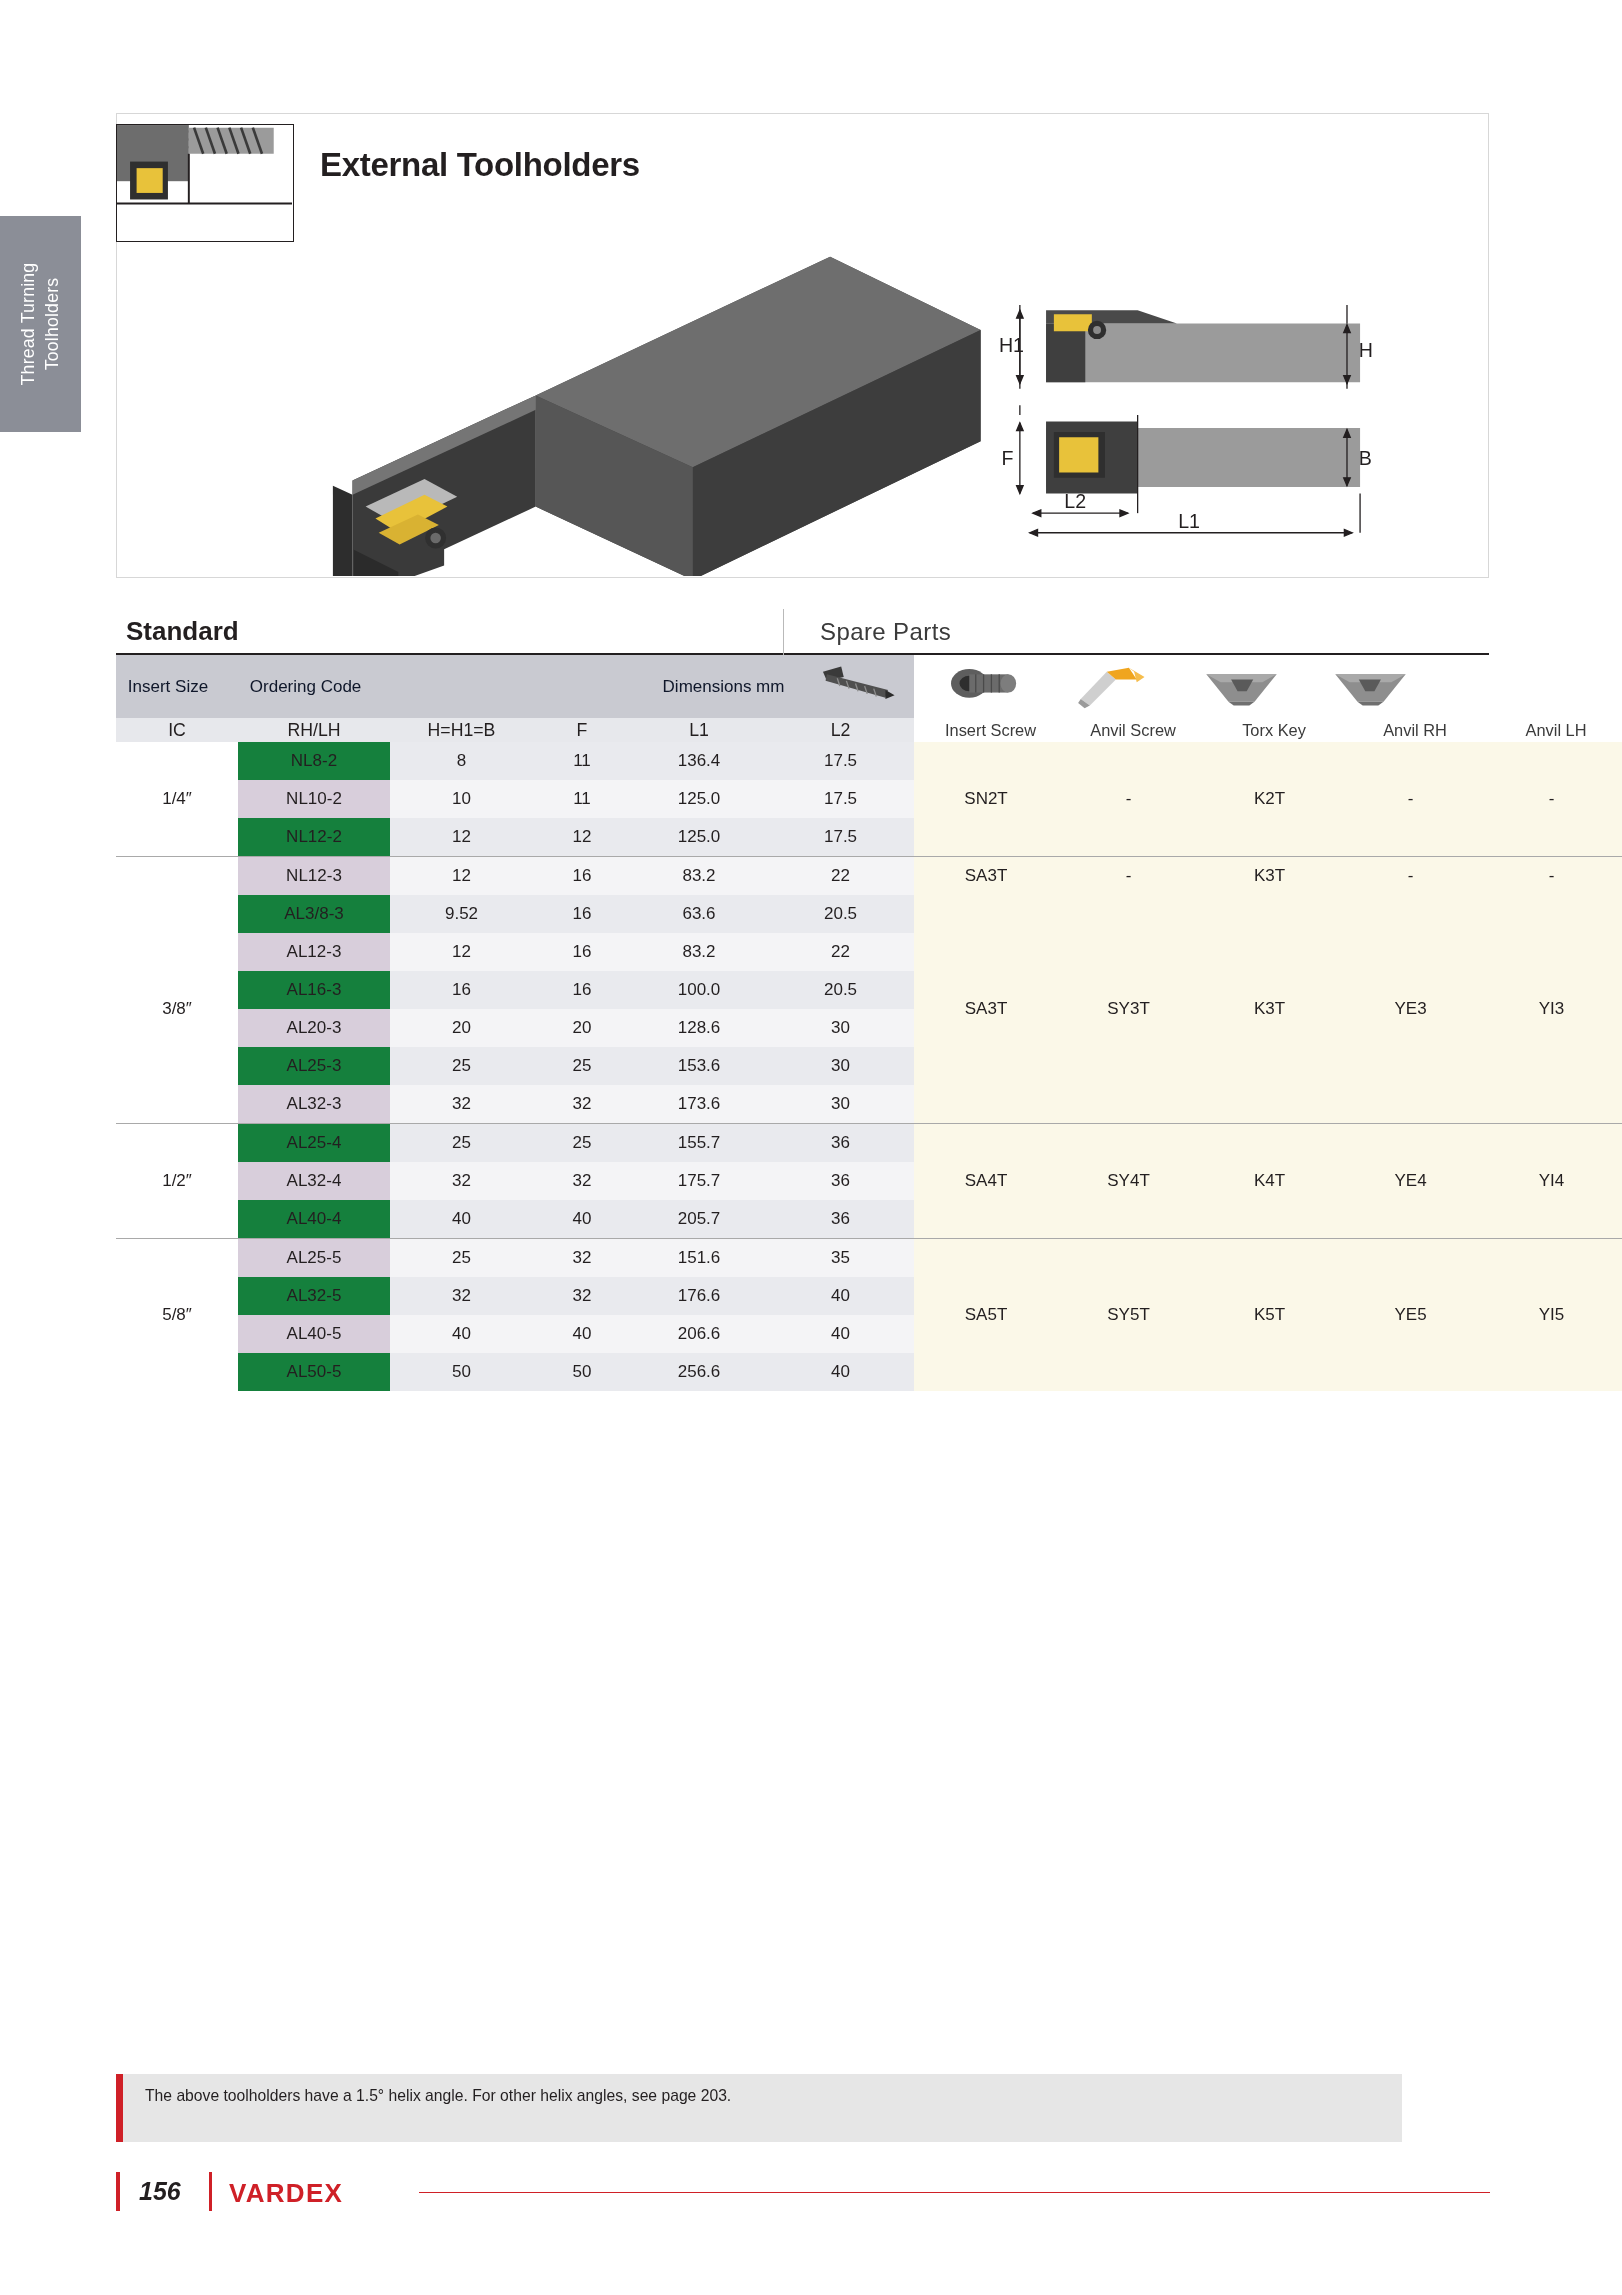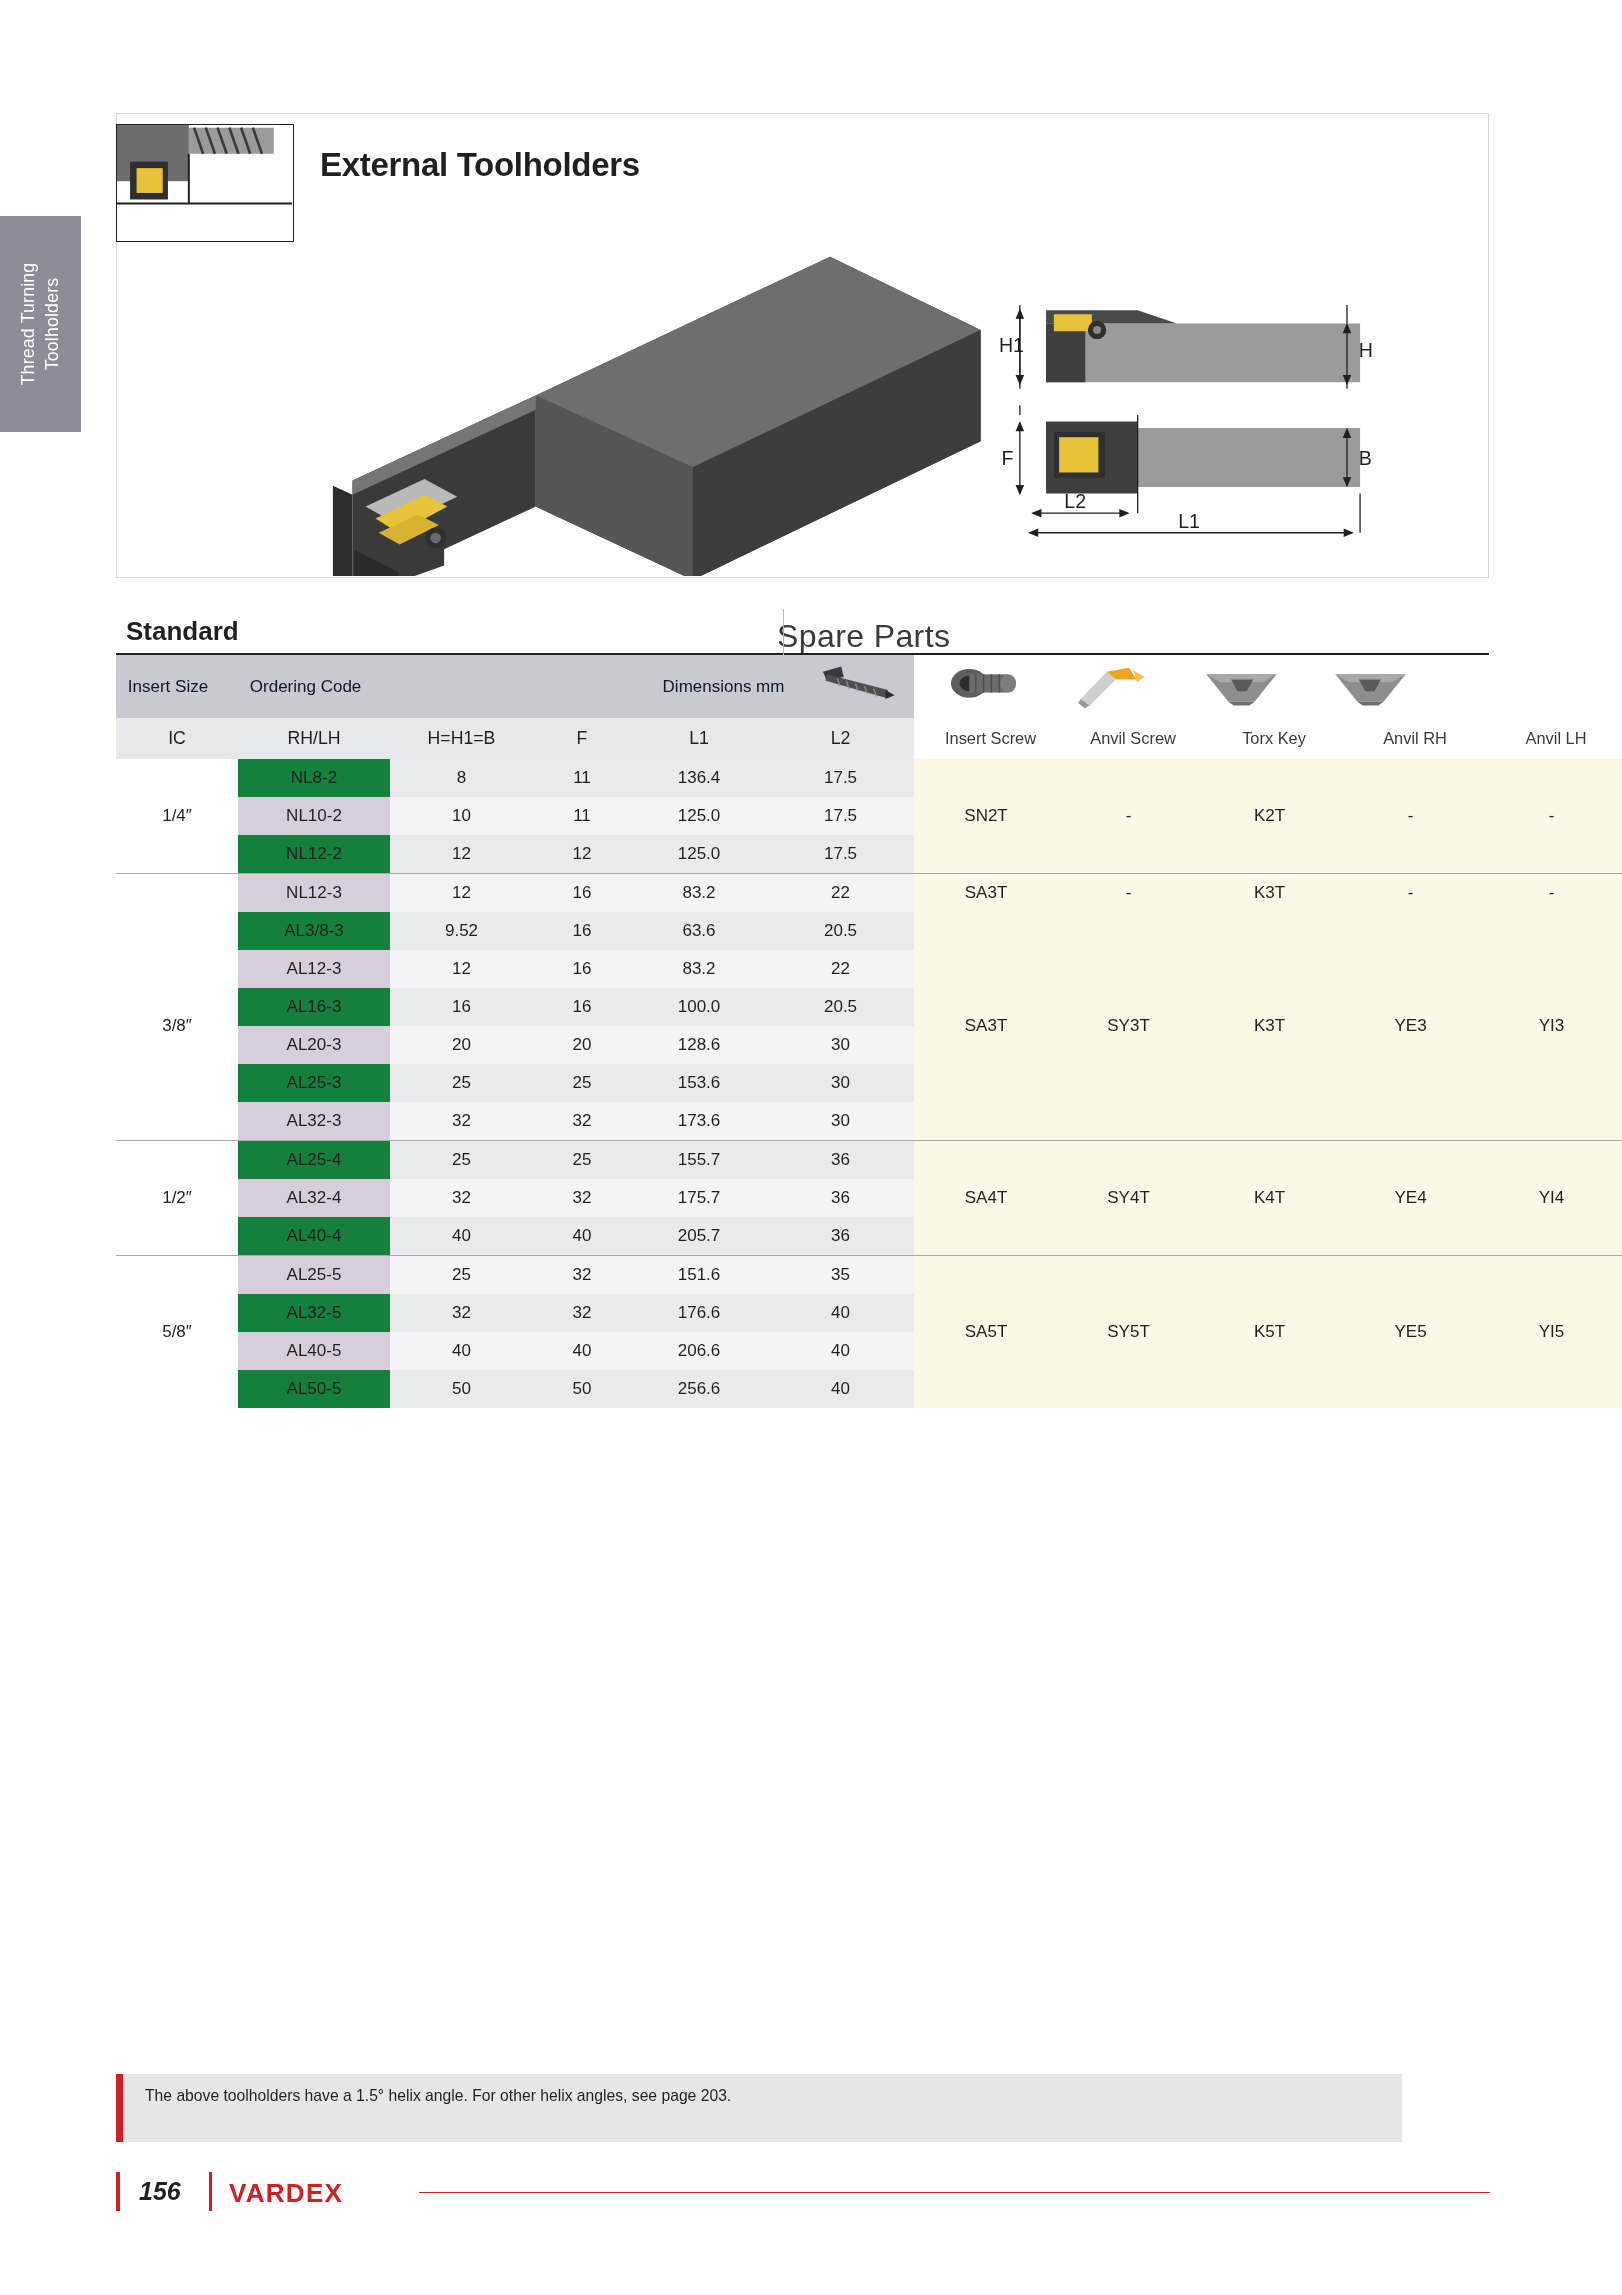--- a/index.html
+++ b/index.html
@@ -74,23 +74,23 @@
   
   .h-standard {
     position: absolute;
     left: 126px;
     top: 616px;
     font-size: 26px;
     font-weight: bold;
   }
   .h-spare {
     position: absolute;
-    left: 777px;
+    left: 820px;
     top: 618px;
-    font-size: 32px;
+    font-size: 24px;
     color: #3b3b3b;
     letter-spacing: 0.4px;
   }
   .divider-top {
     position: absolute;
     left: 116px;
     top: 653px;
     width: 1373px;
     height: 2px;
     background: #231f20;
@@ -126,21 +126,21 @@
   .hdr1 td {
     height: 63px;
     background: #c9cad1;
     font-size: 17px;
     color: #0f172a;
   }
   .hdr1 td.sp {
     background: #ffffff;
   }
   .hdr2 td {
-    height: 41px;
+    height: 24px;
     background: #e7e8ec;
     font-size: 17.7px;
   }
   .hdr2 td.sp {
     background: #ffffff;
     font-size: 16.4px;
     color: #3b3b3b;
     padding-left: 9px;
   }
   .hdr1 .left, .hdr2 .left { text-align: left; }

